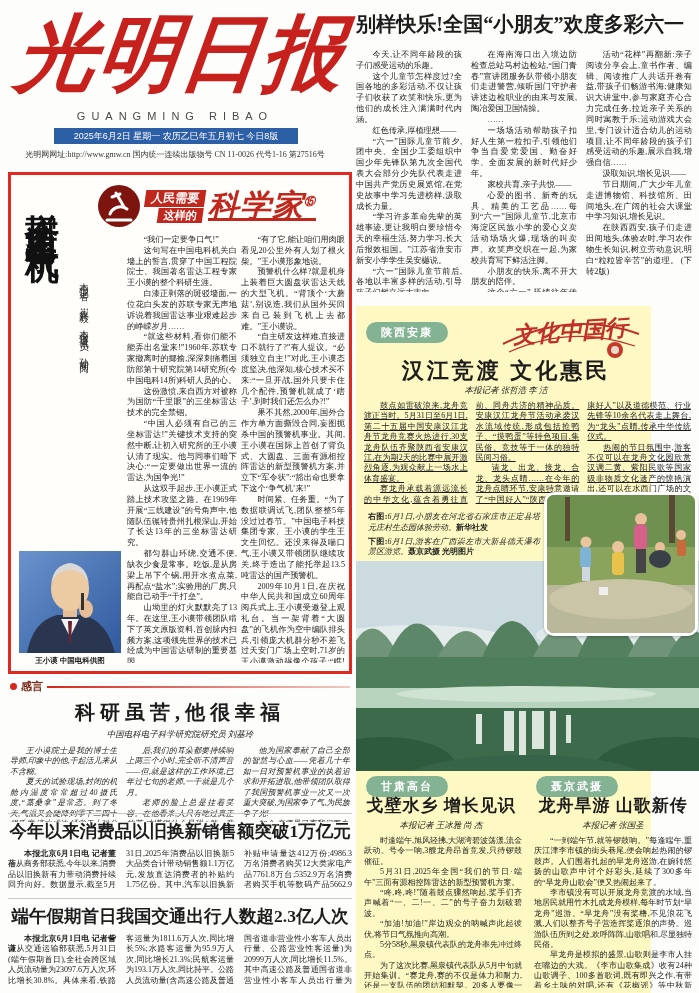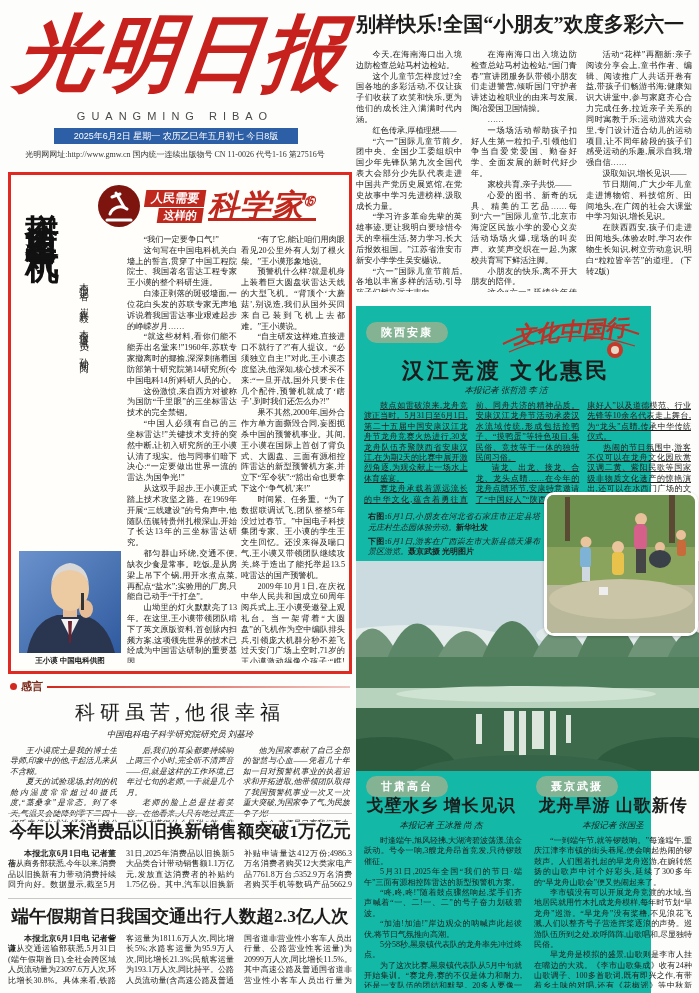--- a/index.html
+++ b/index.html
@@ -43,31 +43,31 @@
   .feat-col1{position:absolute;left:116px;top:60px;width:110px;height:428px;}
   .feat-col2{position:absolute;left:230px;top:60px;width:104px;height:428px;}
   .portrait{position:absolute;left:8px;top:376px;width:102px;height:102px;}
   .portrait-cap{position:absolute;left:4px;top:481px;width:110px;text-align:center;font-size:7.5px;font-weight:bold;}
   
   .ganyan{position:absolute;left:10px;top:679px;width:340px;}
   .gy-labelrow{display:flex;align-items:center;gap:4px;}
   .gy-dot{width:7px;height:7px;border-radius:50%;background:#d3281e;}
   .gy-label{font-size:11px;font-weight:bold;color:#7a2a1a;}
   .gy-line{flex:1;height:2px;background:linear-gradient(90deg,#d3281e,#f0c9c2);}
-  .gy-headline{text-align:center;font-size:20px;font-weight:normal;letter-spacing:5px;margin-top:5px;}
+  .gy-headline{text-align:center;font-size:20px;font-weight:bold;letter-spacing:5px;margin-top:5px;}
   .gy-byline{text-align:center;font-size:8.5px;margin-top:3px;font-style:italic;}
   .gy-cols{display:flex;gap:9px;margin-top:5px;height:76px;}
   .gy-cols>div{flex:1;font-size:7.9px;}
   
   .news{position:absolute;left:8px;width:344px;}
   .news-headline{text-align:center;font-size:17.5px;font-weight:bold;white-space:nowrap;}
   .news-body{margin-top:6px;column-count:3;column-gap:10px;font-size:8px;line-height:1.3;
      text-align:justify;text-indent:2em;overflow:hidden;}
   
-  .panel{position:absolute;left:356px;top:306px;width:295px;height:687px;background:#14b8a6;}
+  .panel{position:absolute;left:356px;top:306px;width:295px;height:687px;background:#fef9c3;}
   .badge{display:inline-block;background:#84b394;color:#fff;font-weight:bold;font-size:11px;
      font-family:"Liberation Sans",sans-serif;padding:3px 15px;border-radius:12px;letter-spacing:2px;}
   .badge-sx{position:absolute;left:10px;top:16px;}
   .cult-logo{position:absolute;right:4px;top:0px;width:152px;height:54px;}
   .sx-headline{position:absolute;left:0;top:50px;width:300px;text-align:center;font-size:22px;font-weight:bold;letter-spacing:3px;}
   .sx-byline{position:absolute;left:0;top:79px;width:300px;text-align:center;font-size:8.5px;font-style:italic;}
   .sx-body{position:absolute;left:8px;top:95px;width:327px;height:106px;column-count:3;column-gap:8px;
      font-size:8px;line-height:1.3;text-align:justify;overflow:hidden;}
   .sx-body p{margin:0;text-indent:2em;text-decoration:underline;}
   .captions{position:absolute;left:12px;top:206px;width:172px;font-size:8px;line-height:1.35;
@@ -98,21 +98,21 @@
 
   <div class="masthead-title">光明日报</div>
   <div class="masthead-sub">GUANGMING RIBAO</div>
   <div class="datebar">2025年6月2日  星期一  农历乙巳年五月初七  今日8版</div>
   <div class="infoline">光明网网址:http://www.gmw.cn  国内统一连续出版物号 CN 11-0026  代号1-16  第27516号</div>
 
   <div class="tr-art">
     <div class="tr-headline">别样快乐!全国“小朋友”欢度多彩六一</div>
     <div class="tr-cols">
       <div class="bodytext">
-          <p class="para">今天,在海南海口出入境边防检查总站马村边检站。</p>
+          <p class="para">今天,让不同年龄段的孩子们感受运动的乐趣。</p>
           <p class="para">这个儿童节怎样度过?全国各地的多彩活动,不仅让孩子们收获了欢笑和快乐,更为他们的成长注入满满时代内涵。</p>
           <p class="para">红色传承,厚植理想——</p>
           <p class="para">“六一”国际儿童节前夕,团中央、全国少工委组织中国少年先锋队第九次全国代表大会部分少先队代表走进中国共产党历史展览馆,在党史故事中学习先进榜样,汲取成长力量。</p>
           <p class="para">“学习许多革命先辈的英雄事迹,更让我明白要珍惜今天的幸福生活,努力学习,长大后报效祖国。”江苏省淮安市新安小学学生吴安樾说。</p>
           <p class="para">“六一”国际儿童节前后,各地以丰富多样的活动,引导孩子们树立远大志向。</p>
         </div>
       <div class="bodytext">
           <p class="para">在海南海口出入境边防检查总站马村边检站,“国门青春”宣讲团服务队带领小朋友们走进警营,倾听国门守护者讲述边检职业的由来与发展,陶冶爱国卫国情操。</p>
           <p class="para">……</p>
           <p class="para">一场场活动帮助孩子扣好人生第一粒扣子,引领他们争当自爱党爱国、勤奋好学、全面发展的新时代好少年。</p>

